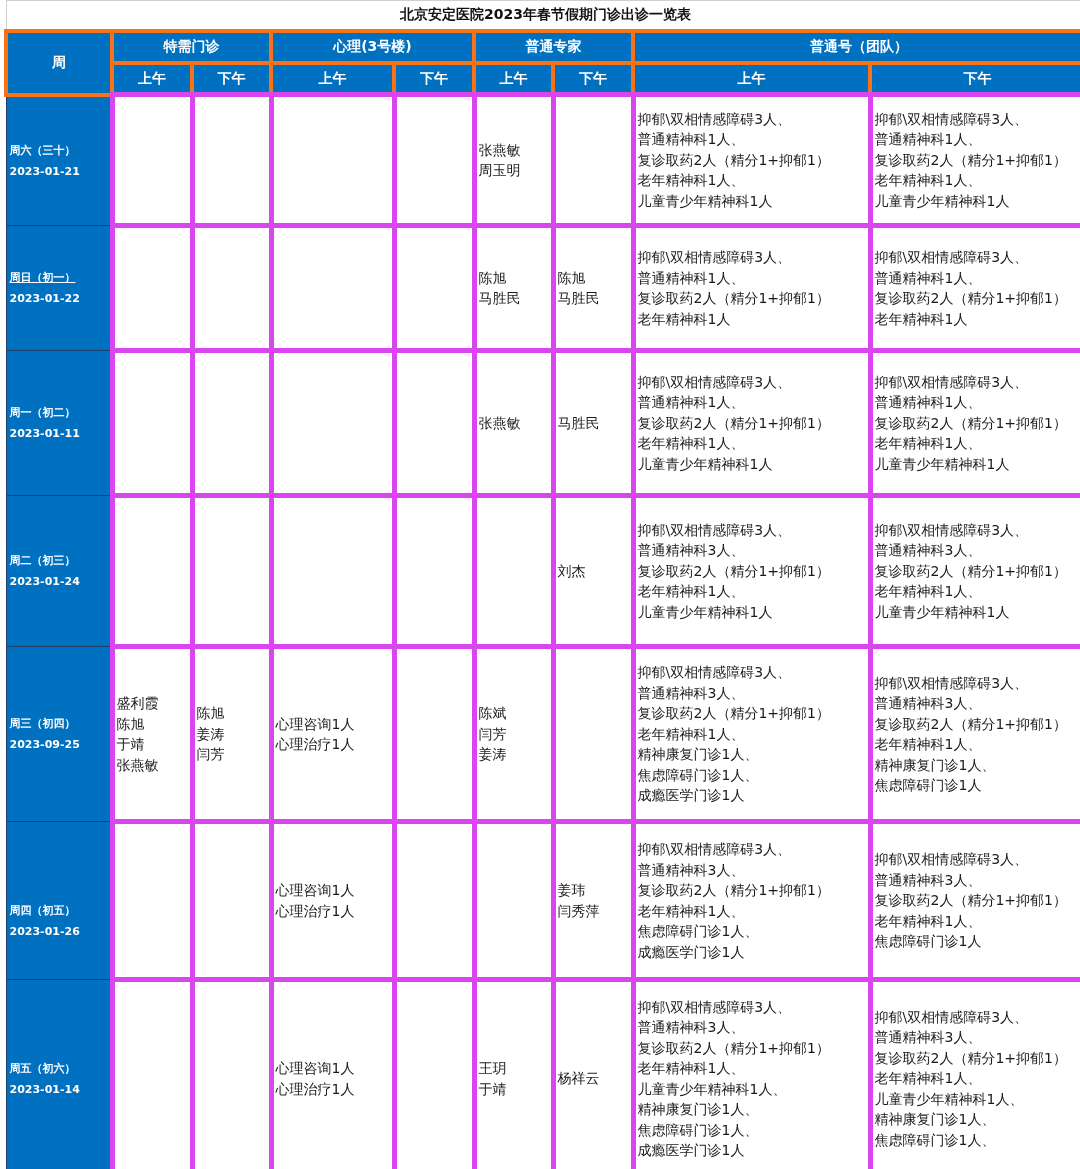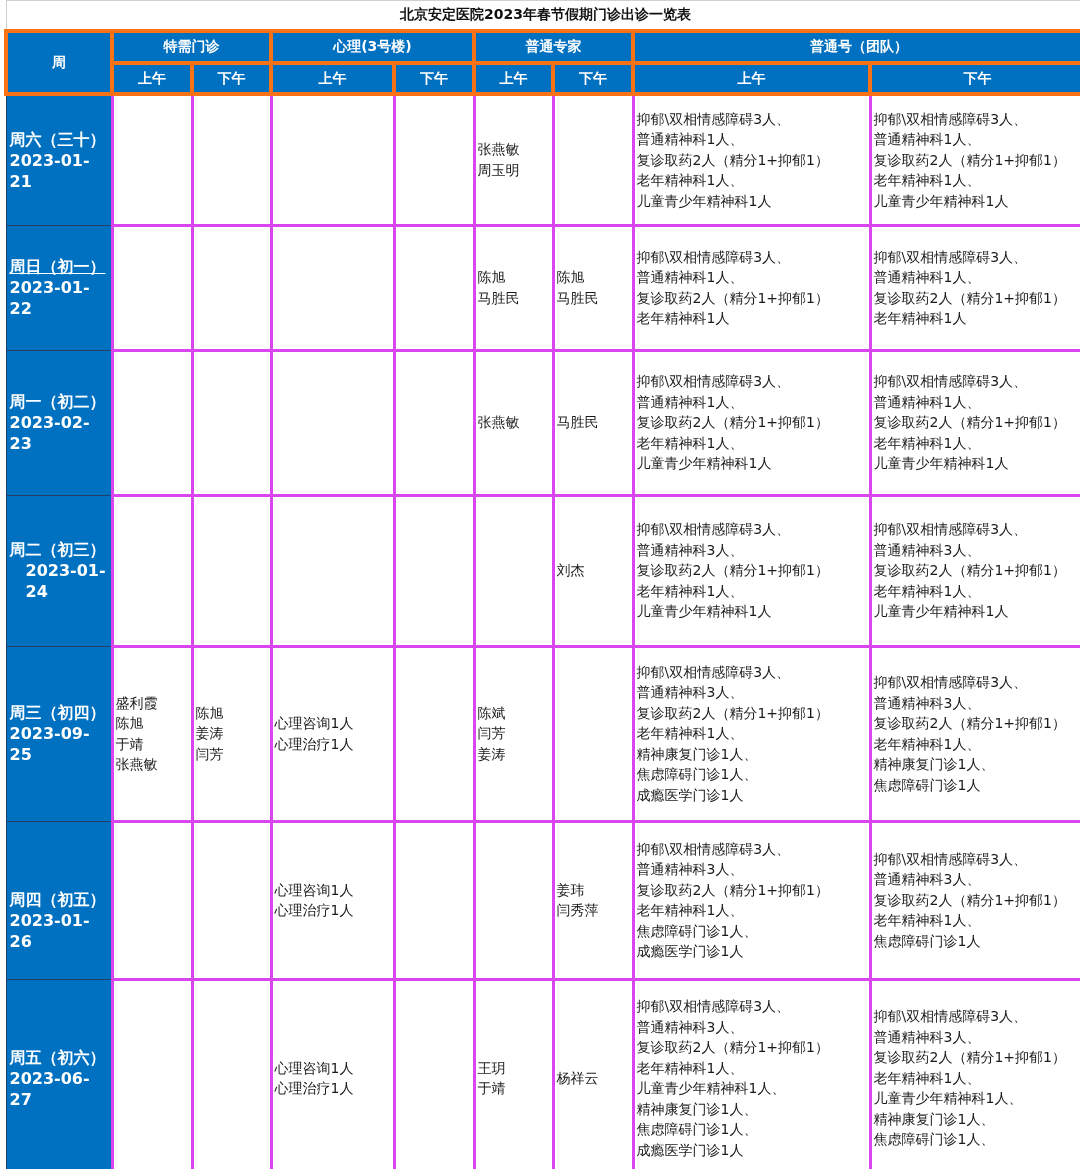--- a/index.html
+++ b/index.html
@@ -28,36 +28,36 @@
     font-size: 14px;
     text-align: center;
     border: 4px solid #f97316;
   }
   .hdr-top { height: 28px; }
   .hdr-sub { height: 27px; }
   .day-cell {
     background: #0070c0;
     color: #ffffff;
     font-weight: bold;
-    font-size: 16px;
+    font-size: 11px;
     text-align: left;
     padding-left: 3px !important;
     border: 1px solid #1f3f66;
     line-height: 21px;
     vertical-align: middle;
   }
   .cell {
     background: #ffffff;
     color: #1a1a1a;
     font-size: 14px;
     line-height: 20.5px;
     vertical-align: middle;
     text-align: left;
     padding-left: 2px !important;
-    border: 3px solid #d946ef;
+    border: 5px solid #d946ef;
     white-space: nowrap;
     overflow: hidden;
   }
   .cell .line { display: block; }
 </style>
 </head>
 <body>
 
 <table class="schedule">
   <colgroup>
@@ -149,21 +149,21 @@
         <td class="cell">
           <span class="line">抑郁\双相情感障碍3人、</span>
           <span class="line">普通精神科1人、</span>
           <span class="line">复诊取药2人（精分1+抑郁1）</span>
           <span class="line">老年精神科1人</span>
         </td>
       </tr>
       <tr style="height: 145px;">
         <td class="day-cell">
           <span class="line" style="display: block;">周一（初二）</span>
-          <span style="display: block;">2023-02-23</span>
+          <span style="display: block;">2023-01-11</span>
         </td>
         <td class="cell"></td>
         <td class="cell"></td>
         <td class="cell"></td>
         <td class="cell"></td>
         <td class="cell">
           <span class="line">张燕敏</span>
         </td>
         <td class="cell">
           <span class="line">马胜民</span>
@@ -179,21 +179,21 @@
           <span class="line">抑郁\双相情感障碍3人、</span>
           <span class="line">普通精神科1人、</span>
           <span class="line">复诊取药2人（精分1+抑郁1）</span>
           <span class="line">老年精神科1人、</span>
           <span class="line">儿童青少年精神科1人</span>
         </td>
       </tr>
       <tr style="height: 151px;">
         <td class="day-cell">
           <span class="line" style="display: block;">周二（初三）</span>
-          <span style="display: block; margin-left: 16px;">2023-01-24</span>
+          <span style="display: block;">2023-01-24</span>
         </td>
         <td class="cell"></td>
         <td class="cell"></td>
         <td class="cell"></td>
         <td class="cell"></td>
         <td class="cell"></td>
         <td class="cell">
           <span class="line">刘杰</span>
         </td>
         <td class="cell">
@@ -285,21 +285,21 @@
           <span class="line">抑郁\双相情感障碍3人、</span>
           <span class="line">普通精神科3人、</span>
           <span class="line">复诊取药2人（精分1+抑郁1）</span>
           <span class="line">老年精神科1人、</span>
           <span class="line">焦虑障碍门诊1人</span>
         </td>
       </tr>
       <tr style="height: 198px;">
         <td class="day-cell">
           <span class="line" style="display: block;">周五（初六）</span>
-          <span style="display: block;">2023-06-27</span>
+          <span style="display: block;">2023-01-14</span>
         </td>
         <td class="cell"></td>
         <td class="cell"></td>
         <td class="cell">
           <span class="line">心理咨询1人</span>
           <span class="line">心理治疗1人</span>
         </td>
         <td class="cell"></td>
         <td class="cell">
           <span class="line">王玥</span>

